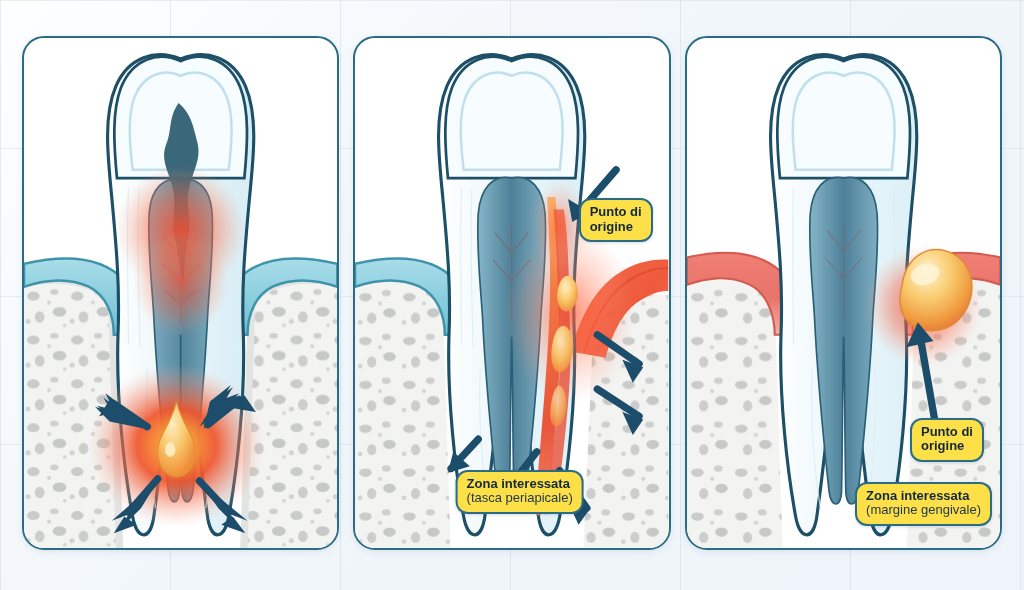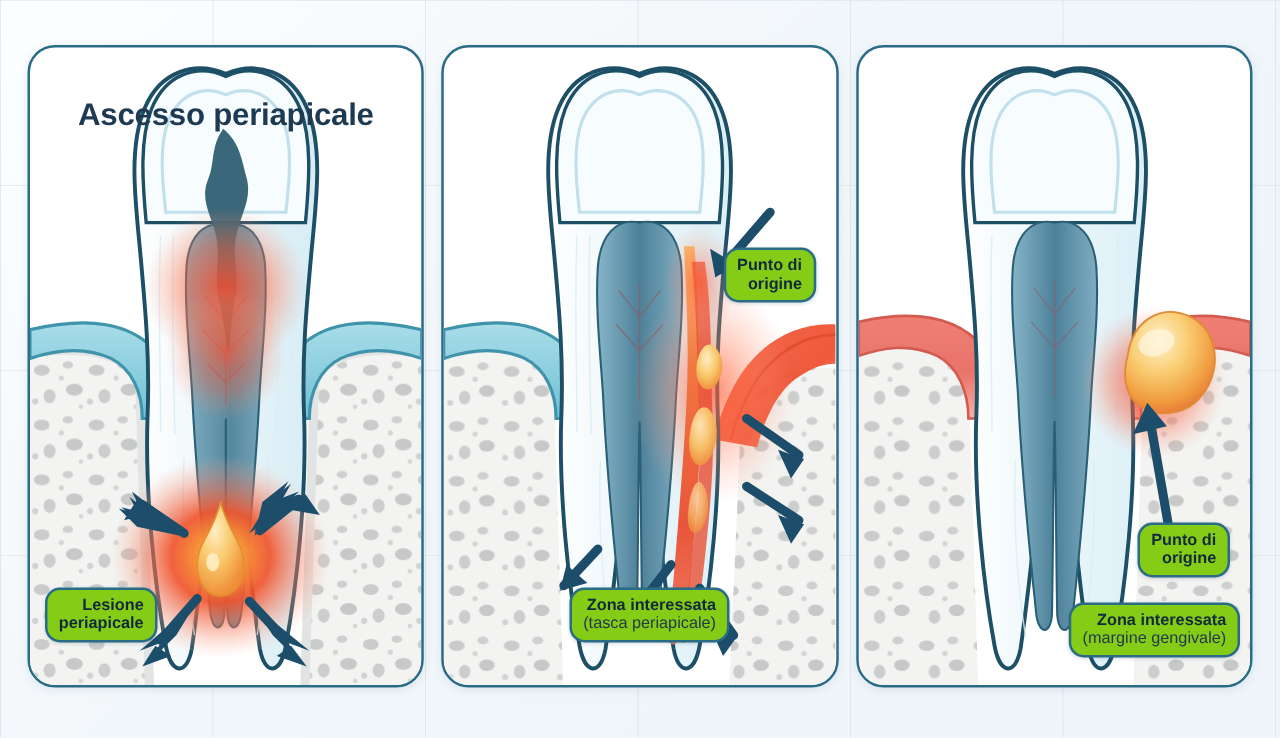--- a/index.html
+++ b/index.html
@@ -40,43 +40,42 @@
     font-size:25px;font-weight:bold;
     color:#1d3a52;
     letter-spacing:-.2px;
     z-index:6;
     pointer-events:none;
   }
   .art{position:absolute;left:0;top:0;width:100%;height:100%;}
   
   .callout{
     position:absolute;
-    background:#84cc16;
+    background:#fde047;
     border:2px solid #2a6c86;
     border-radius:12px;
     padding:5px 9px 6px 9px;
-    text-align:right;
+    text-align:left;
     line-height:1.12;
     z-index:9;
     box-shadow:0 1px 3px rgba(30,70,100,.18);
   }
   .callout .ln1{display:block;font-size:13.5px;font-weight:bold;color:#12293d;white-space:nowrap;}
   .callout .ln2{display:block;font-size:13px;font-weight:normal;color:#23394c;white-space:nowrap;}
   .callout.wide .ln1{font-size:13px;}
   .callout.small .ln1{font-size:13px;}
 </style>
 </head>
 <body>
 
 <div id="bg-grid"></div>
 
 <div id="panels">
 
   <div class="panel">
-    <div class="panel-title">Ascesso periapicale</div>
 
     <svg class="art" viewBox="0 0 300 520" preserveAspectRatio="xMidYMid slice">
       <defs>
         <linearGradient id="p1dent" x1="0" y1="0" x2="1" y2="0">
           <stop offset="0" stop-color="#ffffff"></stop>
             <stop offset=".5" stop-color="#eaf6fa"></stop>
             <stop offset="1" stop-color="#d6ecf4"></stop>
         </linearGradient>
         <linearGradient id="p1pulp" x1="0" y1="0" x2="1" y2="0">
           <stop offset="0" stop-color="#7faec3"></stop>
@@ -185,24 +184,20 @@
         <path d="M168 440 L196 470"></path>
       </g>
       <g fill="#1c4d6b">
         <path d="M82 362 L72 378 L94 372 Z"></path>
         <path d="M211 358 L222 374 L199 370 Z"></path>
         <path d="M96 474 L86 490 L108 482 Z"></path>
         <path d="M200 474 L212 490 L189 482 Z"></path>
       </g>
     </svg>
 
-    <div class="callout small" style="left:12px;bottom:34px;">
-      <span class="ln1">Lesione</span>
-      <span class="ln1">periapicale</span>
-    </div>
 
   </div>
 
   <div class="panel">
 
     <svg class="art" viewBox="0 0 300 520" preserveAspectRatio="xMidYMid slice">
       <defs>
         <linearGradient id="p2dent" x1="0" y1="0" x2="1" y2="0">
           <stop offset="0" stop-color="#ffffff"></stop>
             <stop offset=".5" stop-color="#eaf6fa"></stop>

